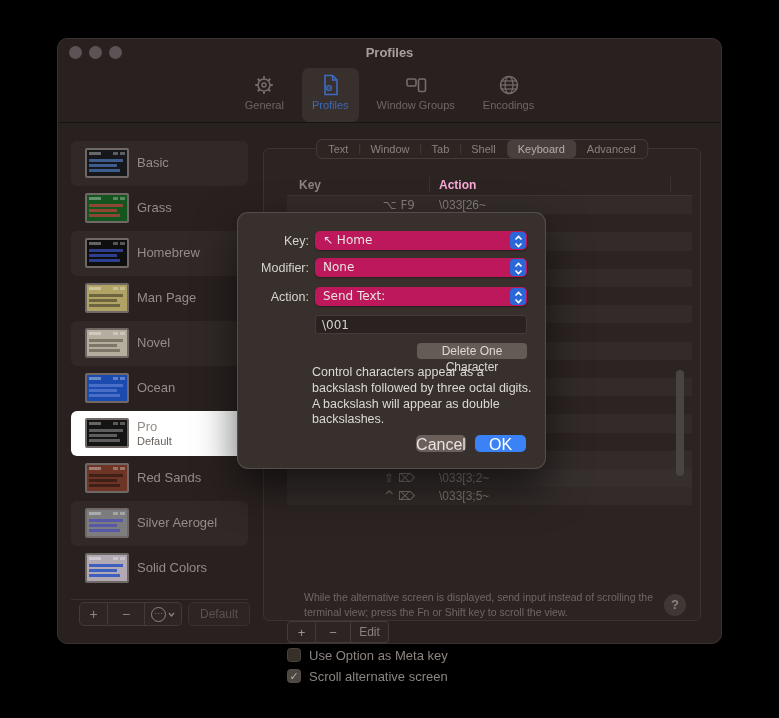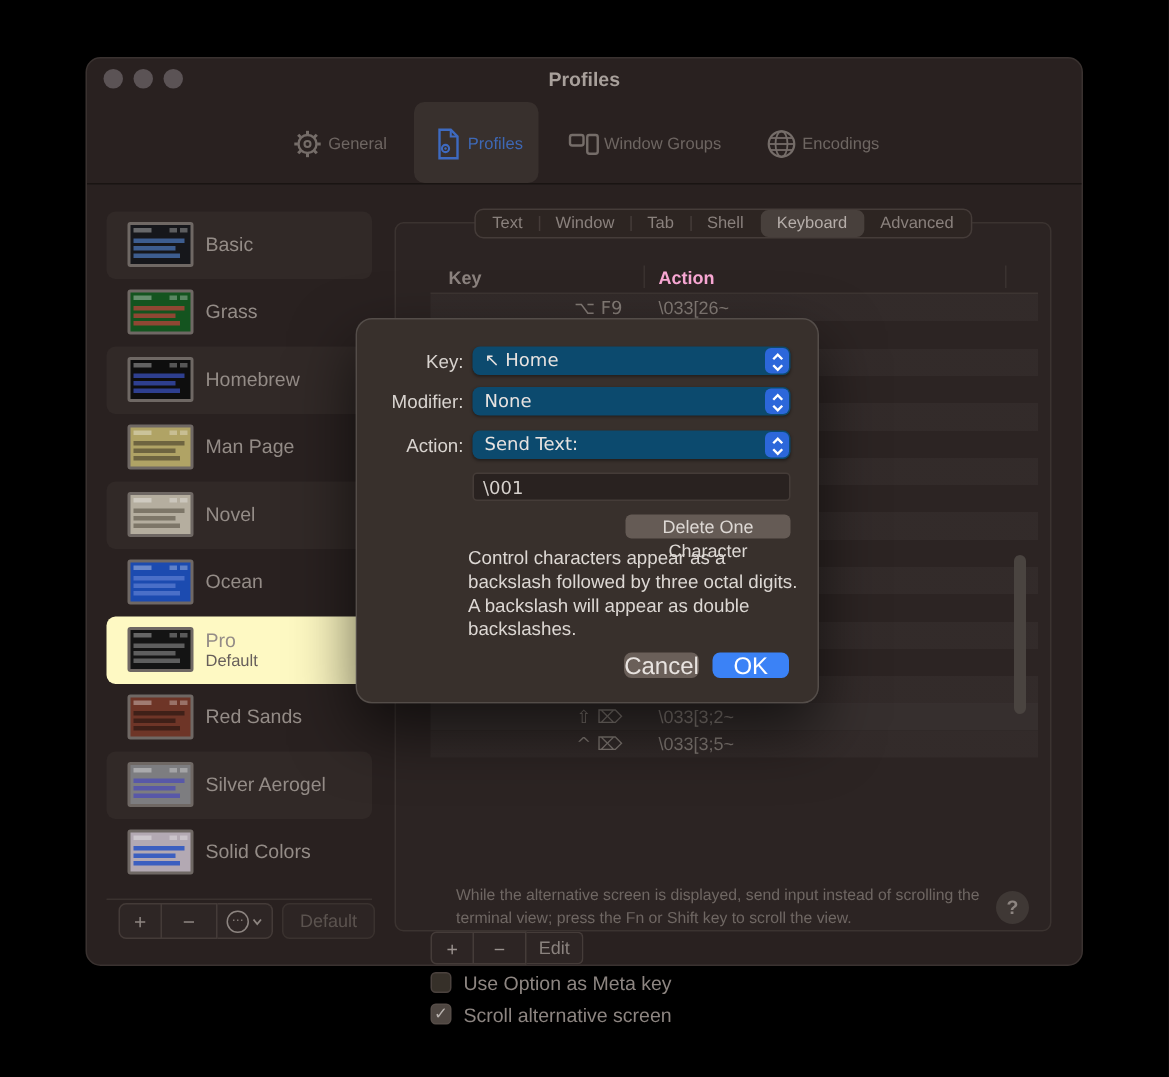--- a/index.html
+++ b/index.html
@@ -7,30 +7,30 @@
        -webkit-font-smoothing:antialiased;overflow:hidden;}
   
   .window{position:absolute;left:57px;top:38px;width:665px;height:606px;background:#292120;
           border-radius:10px;border:1px solid #3a3230;box-sizing:border-box;box-shadow:0 18px 50px rgba(0,0,0,.7);}
   .titlebar{position:absolute;left:0;top:0;width:100%;height:26px;}
   .lights{position:absolute;left:11px;top:7px;display:flex;gap:7px;}
   .light{width:13px;height:13px;border-radius:50%;background:#5b5355;}
   .win-title{position:absolute;left:0;top:6px;width:100%;text-align:center;font-size:13px;font-weight:bold;color:#a8a09b;}
   
   .toolbar{position:absolute;left:0;top:26px;width:100%;height:57px;display:flex;justify-content:center;gap:8px;padding-top:3px;box-sizing:border-box;}
-  .tb-item{display:flex;flex-direction:row;align-items:center;gap:2px;padding:5px 10px 4px;border-radius:7px;color:#6e6662;}
+  .tb-item{display:flex;flex-direction:column;align-items:center;gap:2px;padding:5px 10px 4px;border-radius:7px;color:#6e6662;}
   .tb-item.selected{background:#38302d;}
   .tb-item .tb-label{font-size:11px;}
   .tb-item.selected .tb-label{color:#3e68b5;}
   .tb-icon{width:24px;height:24px;display:block;}
   .tb-divider{position:absolute;left:0;top:83px;width:100%;height:1px;background:#191412;}
   
   .side-row{position:absolute;left:13px;width:177px;height:45px;border-radius:6px;}
   .side-row.stripe{background:#312927;}
-  .side-row.selected{background:#fef9c3;}
+  .side-row.selected{background:#ffffff;}
   .thumb{position:absolute;left:14px;top:7px;width:40px;height:26px;border:2px solid #6f6864;border-radius:2px;}
   .thumb i{position:absolute;display:block;}
   .thumb .hb{left:2px;top:2px;width:12px;height:3px;background:rgba(255,255,255,.35);}
   .thumb .c1{right:2px;top:2px;width:5px;height:3px;background:rgba(255,255,255,.3);}
   .thumb .c2{right:9px;top:2px;width:5px;height:3px;background:rgba(255,255,255,.3);}
   .thumb .rl{background:var(--acc);height:3px;}
   .thumb .r1{left:2px;top:9px;width:34px;}
   .thumb .r2{left:2px;top:14px;width:28px;}
   .thumb .r3{left:2px;top:19px;width:31px;}
   .side-name{position:absolute;left:66px;top:14px;font-size:13px;color:#948c87;}
@@ -85,21 +85,21 @@
       border:1px solid #4b423e;box-sizing:border-box;text-align:center;line-height:12px;font-size:11px;color:#b8b2ae;}
   .cb.checked{background:#4e4641;border-color:#564d48;}
   .opt .olabel{position:absolute;left:22px;top:0px;font-size:13px;color:#8d8581;white-space:nowrap;}
   .footnote{position:absolute;left:40px;top:441px;width:352px;font-size:10.5px;line-height:1.4;color:#6f6763;}
   .help-btn{position:absolute;left:400px;top:445px;width:22px;height:22px;border-radius:50%;background:#3f3835;
             color:#8d8581;font-size:13px;font-weight:bold;text-align:center;line-height:22px;}
   
   .dialog{position:absolute;left:179px;top:173px;width:309px;height:257px;background:#38302c;border-radius:11px;
           border:1px solid rgba(255,255,255,.14);box-sizing:border-box;box-shadow:0 18px 42px rgba(0,0,0,.6);z-index:10;}
   .drow-label{position:absolute;left:0;width:71px;text-align:right;font-size:12.5px;color:#d8d3cf;}
-  .popup{position:absolute;left:77px;width:212px;height:19px;background:#0c4a6e;border-radius:5px;box-sizing:border-box;
+  .popup{position:absolute;left:77px;width:212px;height:19px;background:#be185d;border-radius:5px;box-sizing:border-box;
          box-shadow:0 1px 2px rgba(0,0,0,.35);}
   .popup .pval{position:absolute;left:8px;top:2px;font-size:12px;font-weight:500;color:#e8e3e0;font-family:"DejaVu Sans",sans-serif;}
   .popup .capsule{position:absolute;right:1px;top:1px;bottom:1px;width:16px;border-radius:4px;}
   .capsule svg{display:block;margin:2.5px auto 0;}
   .dfield{position:absolute;left:77px;top:102px;width:212px;height:19px;background:#292220;border:1px solid #453c38;
           border-radius:3px;box-sizing:border-box;font-size:12px;color:#d6d1cd;padding:2px 6px;font-family:"DejaVu Sans",sans-serif;}
   .del-btn{position:absolute;left:179px;top:130px;width:110px;height:16px;background:#655b55;border-radius:4px;
            font-size:12px;color:#ddd8d4;text-align:center;line-height:16px;}
   .dnote{position:absolute;left:74px;top:152px;width:225px;font-size:12.5px;line-height:15.8px;color:#ddd8d4;}
   .dbtn{position:absolute;top:222px;height:17px;border-radius:5px;font-size:16px;text-align:center;line-height:19px;}

